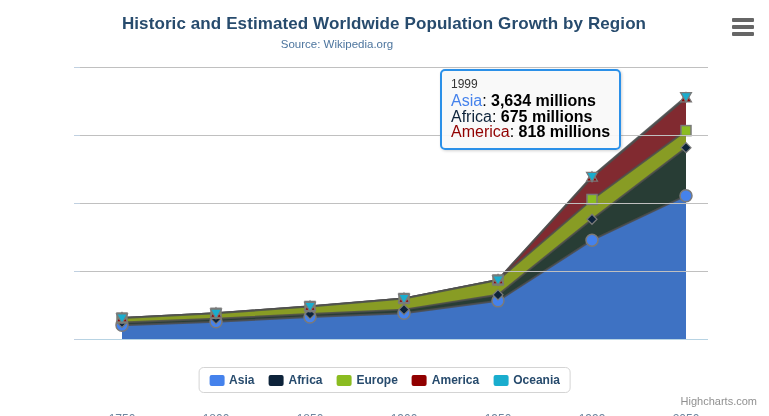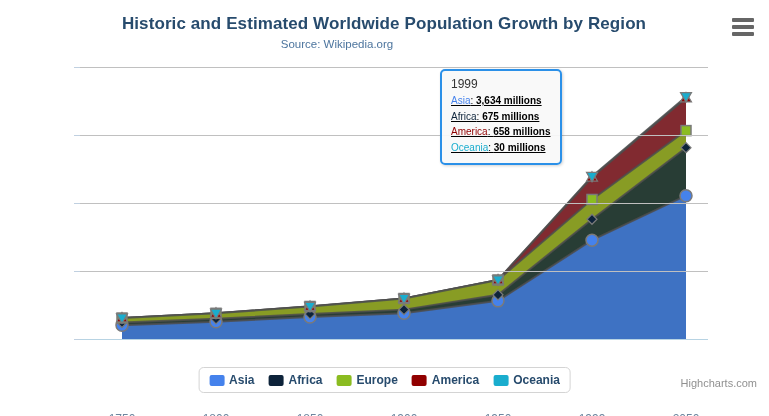--- a/index.html
+++ b/index.html
@@ -140,32 +140,31 @@
     padding: 6px 9px 8px 9px;
     box-sizing: border-box;
     box-shadow: 1px 1px 3px rgba(0,0,0,0.18);
   }
   #tooltip-header {
     font-size: 12px;
     color: #333333;
     margin-bottom: 2px;
   }
   .tooltip-row {
-    font-size: 10px;
+    font-size: 16px;
     line-height: 15.5px;
     white-space: nowrap;
-    text-decoration: underline;
   }
   .tooltip-series-name { font-weight: normal; }
   .tooltip-value { font-weight: bold; color: #000000; }
   
   #credits {
     position: absolute;
     right: 12px;
-    bottom: 27px;
+    bottom: 9px;
     font-size: 11px;
     color: #909090;
     cursor: pointer;
     padding-left: 42px;
   }
 </style>
 </head>
 <body>
 
 <div id="chart-root">
@@ -289,20 +288,19 @@
         <span class="legend-swatch" style="background: rgb(26, 173, 206);"></span>
         <span class="legend-text">Oceania</span>
       </div>
     </div>
 
   <div id="tooltip">
     <div id="tooltip-header">1999</div>
     <div id="tooltip-rows">
         <div class="tooltip-row"><span class="tooltip-series-name" style="color: rgb(69, 130, 236);">Asia</span><span>: </span><span class="tooltip-value">3,634 millions</span></div>
         <div class="tooltip-row"><span class="tooltip-series-name" style="color: rgb(13, 35, 58);">Africa</span><span>: </span><span class="tooltip-value">675 millions</span></div>
-        <div class="tooltip-row"><span class="tooltip-series-name" style="color: rgb(145, 0, 0);">America</span><span>: </span><span class="tooltip-value">658 millions</span></div>
-        <div class="tooltip-row"><span class="tooltip-series-name" style="color: rgb(26, 173, 206);">Oceania</span><span>: </span><span class="tooltip-value">30 millions</span></div>
+        <div class="tooltip-row"><span class="tooltip-series-name" style="color: rgb(145, 0, 0);">America</span><span>: </span><span class="tooltip-value">818 millions</span></div>
       </div>
   </div>
 
   <div id="credits">Highcharts.com</div>
 
 </div>
 
 </body></html>

